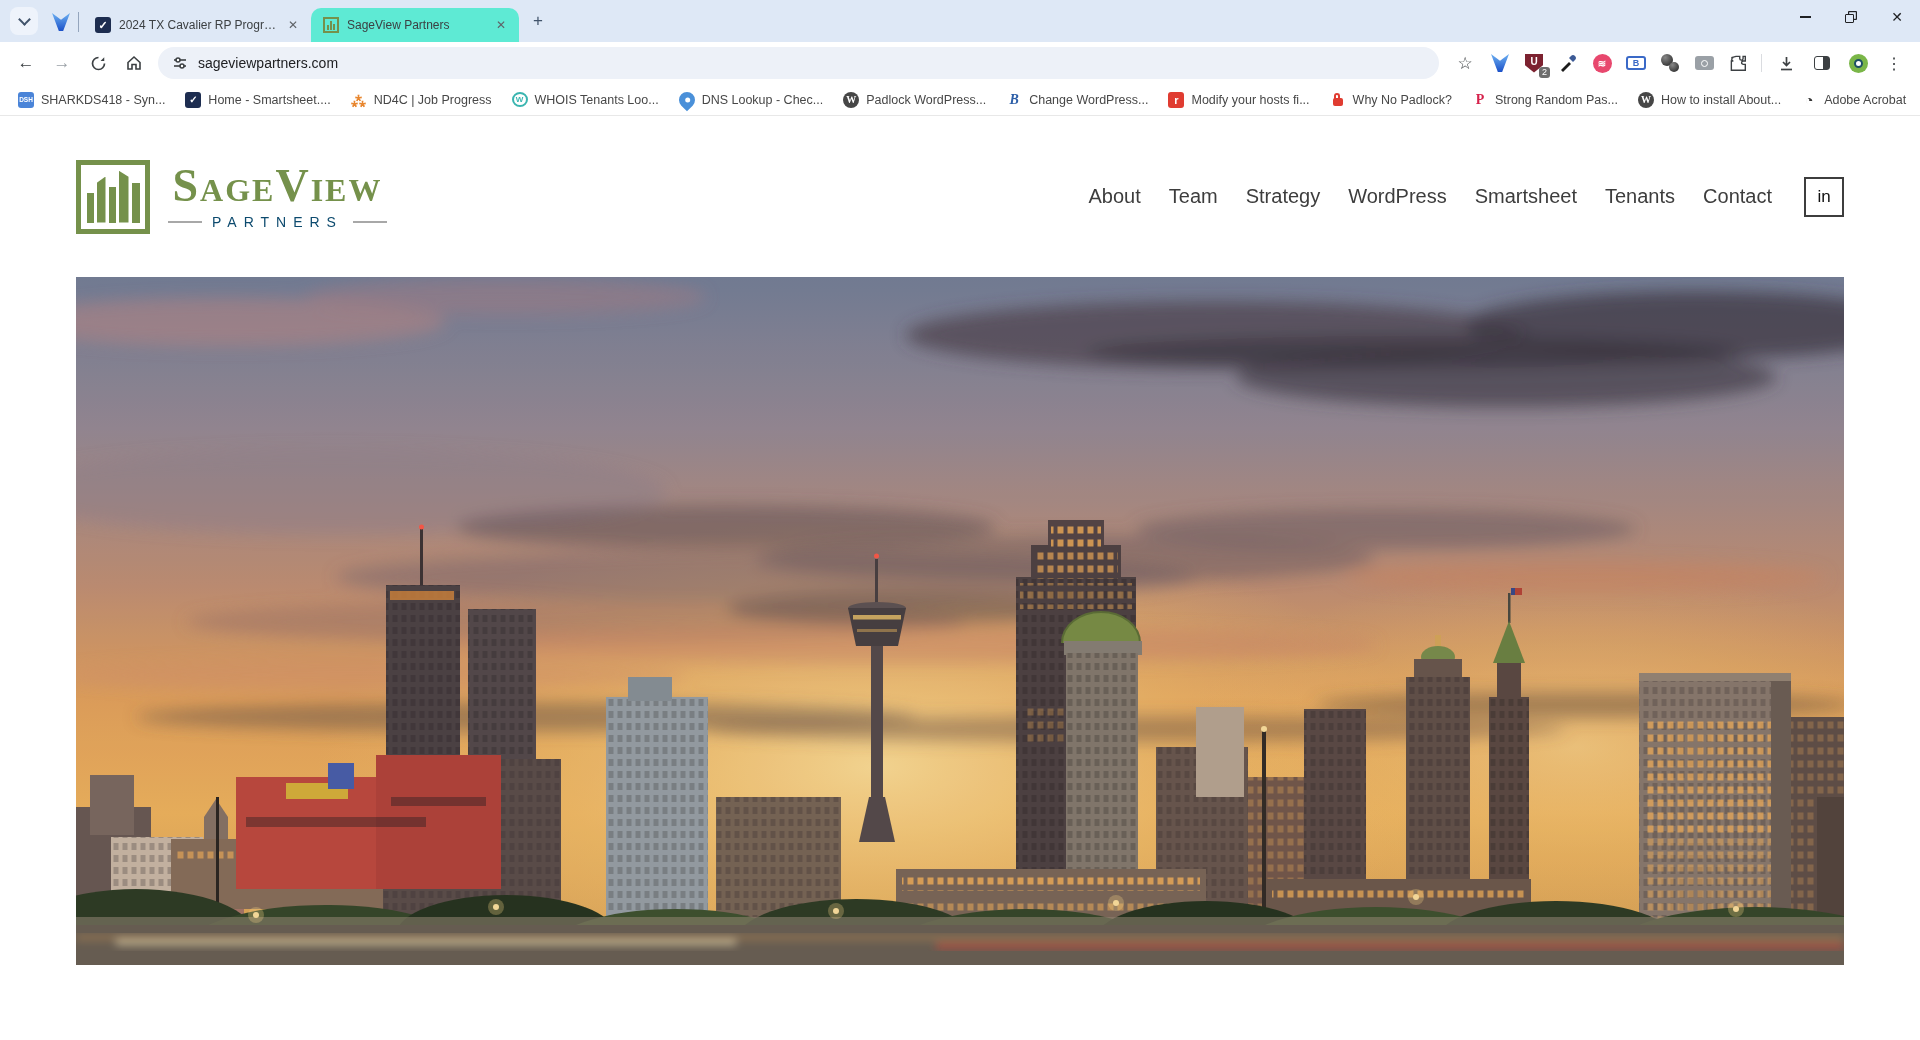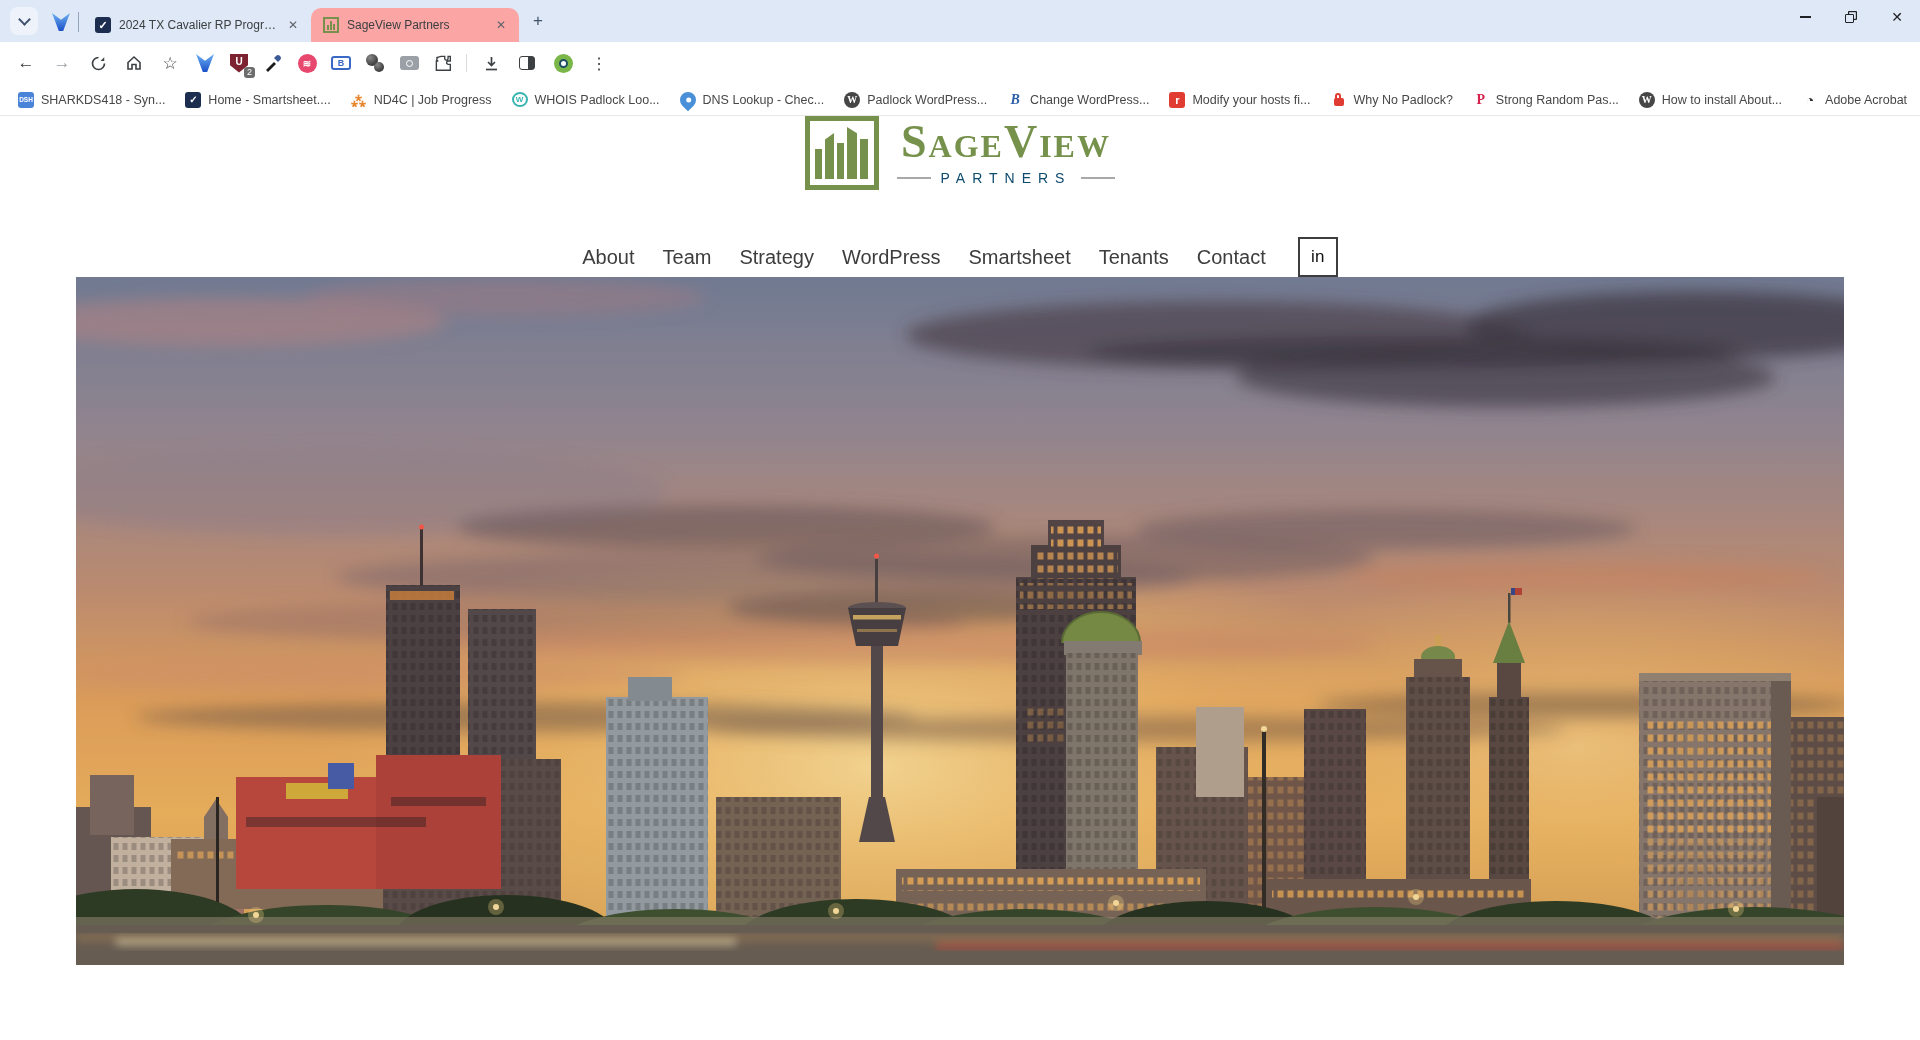--- a/index.html
+++ b/index.html
@@ -11,21 +11,21 @@
   .tabsearch { width:28px; height:28px; margin:0 6px 7px 10px; border-radius:8px; background:#eef3fb;
     display:flex; align-items:center; justify-content:center; }
   .chev { width:9px; height:9px; border-right:2px solid #41536b; border-bottom:2px solid #41536b;
     transform:rotate(45deg); margin-top:-4px; }
   .vgem { width:18px; height:18px; margin:0 8px 11px 8px; background:linear-gradient(180deg,#6db1f2,#1b50c8);
     clip-path:polygon(0 0, 50% 38%, 100% 0, 62% 100%, 38% 100%); }
   .tsep { width:1px; height:20px; background:#94a5bd; margin:0 4px 10px 0; }
   .tab { display:flex; align-items:center; gap:8px; height:34px; padding:0 10px 0 12px;
     font-size:12px; color:#3c4043; max-width:240px; }
   .tab.inactive { width:228px; }
-  .tab.active { width:208px; background:#fca5a5; border-radius:10px 10px 0 0; }
+  .tab.active { width:208px; background:#5eead4; border-radius:10px 10px 0 0; }
   .tab-title { flex:1; white-space:nowrap; overflow:hidden; text-overflow:ellipsis; }
   .tab-x { font-size:12px; color:#5f6368; width:16px; height:16px; line-height:16px; text-align:center; border-radius:50%; }
   .favicon { width:16px; height:16px; flex:0 0 16px; display:flex; align-items:center; justify-content:center; }
   .fav-smart { background:#1d2d50; border-radius:3px; color:#fff; font-size:11px; font-weight:bold; line-height:16px; text-align:center; width:16px; height:16px; }
   .fav-sage { width:16px; height:16px; border:2px solid #75914b; display:flex; align-items:flex-end; justify-content:center; gap:1px; padding:1px; }
   .fav-sage i { display:block; width:2px; background:#75914b; }
   .newtab { width:26px; height:26px; margin:0 0 8px 6px; font-size:17px; color:#41536b; text-align:center; line-height:25px; border-radius:50%; }
   .wincontrols { position:absolute; right:0; top:0; height:34px; display:flex; }
   .winbtn { width:46px; height:34px; display:flex; align-items:center; justify-content:center; color:#202124; font-size:13px; }
   .win-min i { display:block; width:11px; height:1.5px; background:#202124; }
@@ -76,21 +76,21 @@
   .bmi.bB { background:#fff; color:#2d5fa8; font-size:14px; font-family:"Liberation Serif",serif; font-style:italic; }
   .bmi.rR { background:#e03c31; font-size:11px; }
   .bmi.lock { background:#fff; position:relative; }
   .bmi.lock b { width:10px; height:8px; background:#e03c31; border-radius:2px; margin-top:5px; }
   .bmi.lock u { position:absolute; top:1px; left:4px; width:6px; height:6px; border:2px solid #e03c31; border-bottom:none; border-radius:5px 5px 0 0; text-decoration:none; }
   .bmi.pP { background:#fff; color:#d6224c; font-size:14px; font-weight:bold; font-family:"Liberation Serif",serif; }
   .bmi.globe { background:#fff; color:#333; font-size:14px; }
 
   
   .page { height:924px; background:#fff; }
-  .siteheader { height:161px; display:flex; align-items:center; justify-content:space-between; padding:0 76px;flex-direction:column; }
+  .siteheader { height:161px; display:flex; align-items:center; justify-content:space-between; padding:0 76px; }
   .brand { display:flex; align-items:center; gap:18px; }
   .brandmark { width:74px; height:74px; border:5px solid #75914b; display:flex; align-items:flex-end; justify-content:center; gap:3px; padding:6px 5px; }
   .brandmark i { display:block; background:#75914b; }
   .brandmark i.b1 { width:7px; height:30px; }
   .brandmark i.b2 { width:9px; height:46px; clip-path:polygon(0 14%,100% 0,100% 100%,0 100%); }
   .brandmark i.b3 { width:7px; height:36px; }
   .brandmark i.b4 { width:10px; height:52px; clip-path:polygon(0 0,100% 12%,100% 100%,0 100%); }
   .brandmark i.b5 { width:8px; height:40px; }
   .brandtext { display:flex; flex-direction:column; align-items:center; }
   .brandname { font-family:"Liberation Serif",serif; font-variant:small-caps; font-weight:bold;
@@ -157,20 +157,31 @@
         <path d="M8.5 2.5a6 6 0 1 0 6 6" fill="none" stroke="#3c4043" stroke-width="1.7"></path>
         <path d="M14.5 2 l0 6 l-6 0 z" fill="#3c4043" transform="scale(0.62) translate(8.5,1.5)"></path>
       </svg>
   </div>
   <div class="navbtn">
     <svg width="18" height="18" viewBox="0 0 18 18">
         <path d="M3 8.5 L9 3 L15 8.5 V15 H11 V10.5 H7 V15 H3 Z" fill="none" stroke="#3c4043" stroke-width="1.6"></path>
       </svg>
   </div>
 
+  <div class="omnibox">
+    <svg width="16" height="16" viewBox="0 0 16 16">
+        <g stroke="#3c4043" stroke-width="1.6" fill="none">
+          <line x1="2" y1="5" x2="14" y2="5"></line>
+          <line x1="2" y1="11" x2="14" y2="11"></line>
+          <circle cx="6" cy="5" r="2" fill="#fff"></circle>
+          <circle cx="10" cy="11" r="2" fill="#fff"></circle>
+        </g>
+      </svg>
+    <span class="omni-url">sageviewpartners.com</span>
+  </div>
 
   <div class="navbtn">☆</div>
 
   <div class="ext">
       <span class="vgem" style="margin:0"></span>
     </div>
   <div class="ext">
     <span class="shield">U</span>
       <span class="badge">2</span>
   </div>
@@ -230,21 +241,21 @@
   <div class="bm">
       <span class="bmi sq-navy">✓</span>
       <span>Home - Smartsheet....</span>
     </div>
   <div class="bm">
       <span class="bmi swirl">⁂</span>
       <span>ND4C | Job Progress</span>
     </div>
   <div class="bm">
       <span class="bmi ring">W</span>
-      <span>WHOIS Padlock Loo...</span>
+      <span>WHOIS Tenants Loo...</span>
     </div>
   <div class="bm">
       <span class="bmi pin">
         <i></i>
       </span>
       <span>DNS Lookup - Chec...</span>
     </div>
   <div class="bm">
       <span class="bmi wp">W</span>
       <span>Padlock WordPress...</span>

